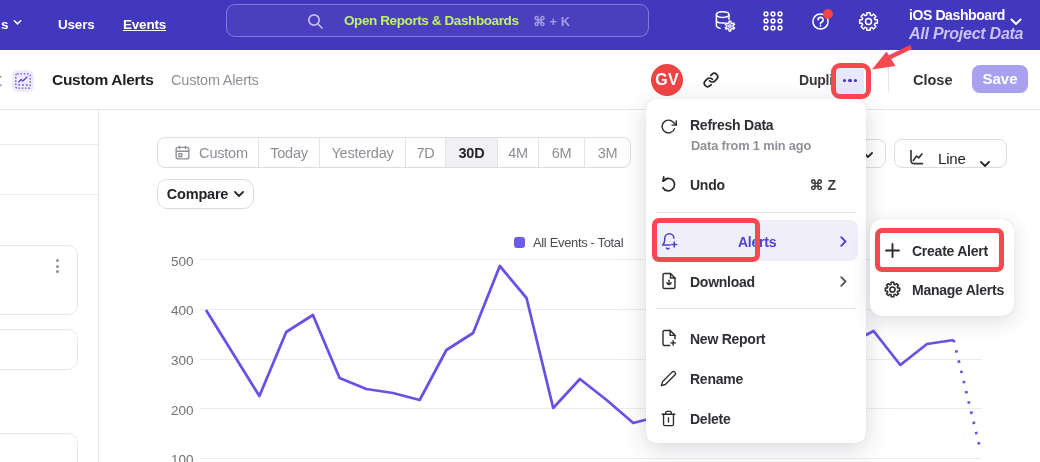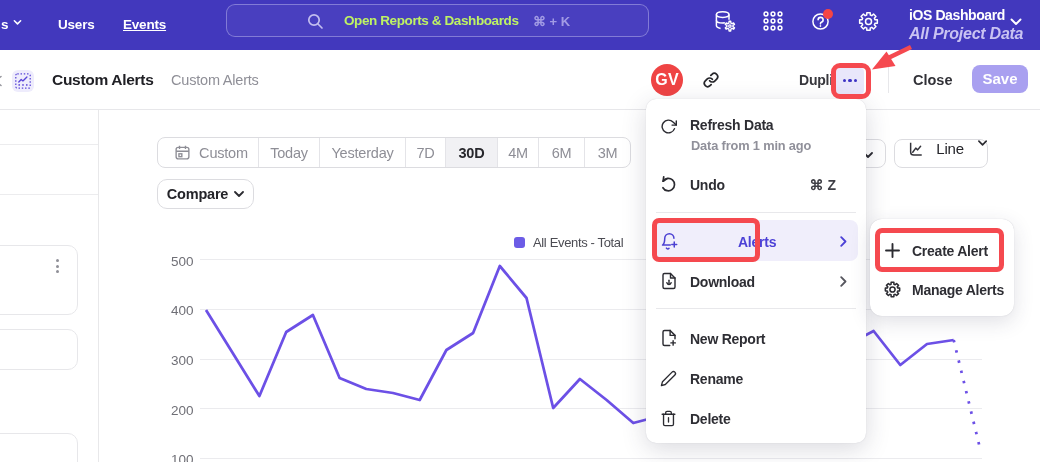--- a/index.html
+++ b/index.html
@@ -33,21 +33,21 @@
 .sidebox { position:absolute; left:-30px; width:108px; background:#fff; border:1px solid #e7e7ea; border-radius:10px; z-index:1;}
 #kebab span { position:absolute; left:85px; width:3.2px; height:3.2px; border-radius:50%; background:#8f8f97; }
 
 
 #seg { left:157px; top:137px; height:31px; display:flex; border:1px solid #dcdce0; border-radius:8px; background:#fff; z-index:2; overflow:hidden;}
 #seg .cell { height:100%; display:flex; align-items:center; justify-content:center; font-size:14.5px; color:#8e8e96; border-right:1px solid #e4e4e8; letter-spacing:-0.2px; }
 #seg .cell:last-child { border-right:none; }
 #seg .sel { background:#f1f1f4; color:#27272c; font-weight:700; }
 
 #compare { left:157px; top:178.5px; width:97px; height:30px; border:1px solid #dcdce0; border-radius:10px; background:#fff; z-index:2; font-size:14.5px; font-weight:700; color:#242429; display:flex; align-items:center; justify-content:center; gap:6px; letter-spacing:-0.2px;}
-#linebtn { left:894px; top:139px; width:94px; height:29px; border:1px solid #dcdce0; border-radius:8px; background:#fff; z-index:2; display:flex; align-items:flex-start; font-size:14.5px; font-weight:700; color:#242429; padding-left:12px; gap:9px; letter-spacing:-0.2px;}
+#linebtn { left:894px; top:139px; width:113px; height:29px; border:1px solid #dcdce0; border-radius:8px; background:#fff; z-index:2; display:flex; align-items:flex-end; font-size:14.5px; font-weight:700; color:#242429; padding-left:12px; gap:9px; letter-spacing:-0.2px;}
 #hiddenbtn { left:790px; top:139px; width:96px; height:29px; border:1px solid #dcdce0; border-radius:8px; background:#fff; z-index:2; }
 
 
 #menu { left:646px; top:99px; width:220px; height:344px; background:#fff; border-radius:10px; box-shadow:0 0 1px rgba(80,80,100,.25), 0 6px 24px rgba(50,50,80,.18); z-index:10; }
 .mi-title { position:absolute; left:44px; font-size:14px; font-weight:700; color:#2e2e34; letter-spacing:-0.25px; }
 .mi-sub { position:absolute; left:45px; font-size:12.8px; color:#90909a; font-weight:700; letter-spacing:-0.15px;}
 .mi-icon { position:absolute; left:14px; }
 .mdiv { position:absolute; left:10px; width:200px; height:1px; background:#e8e8eb; }
 #alert-row { position:absolute; left:8px; top:121px; width:204px; height:41px; background:#f0eefb; border-radius:8px; }
 

